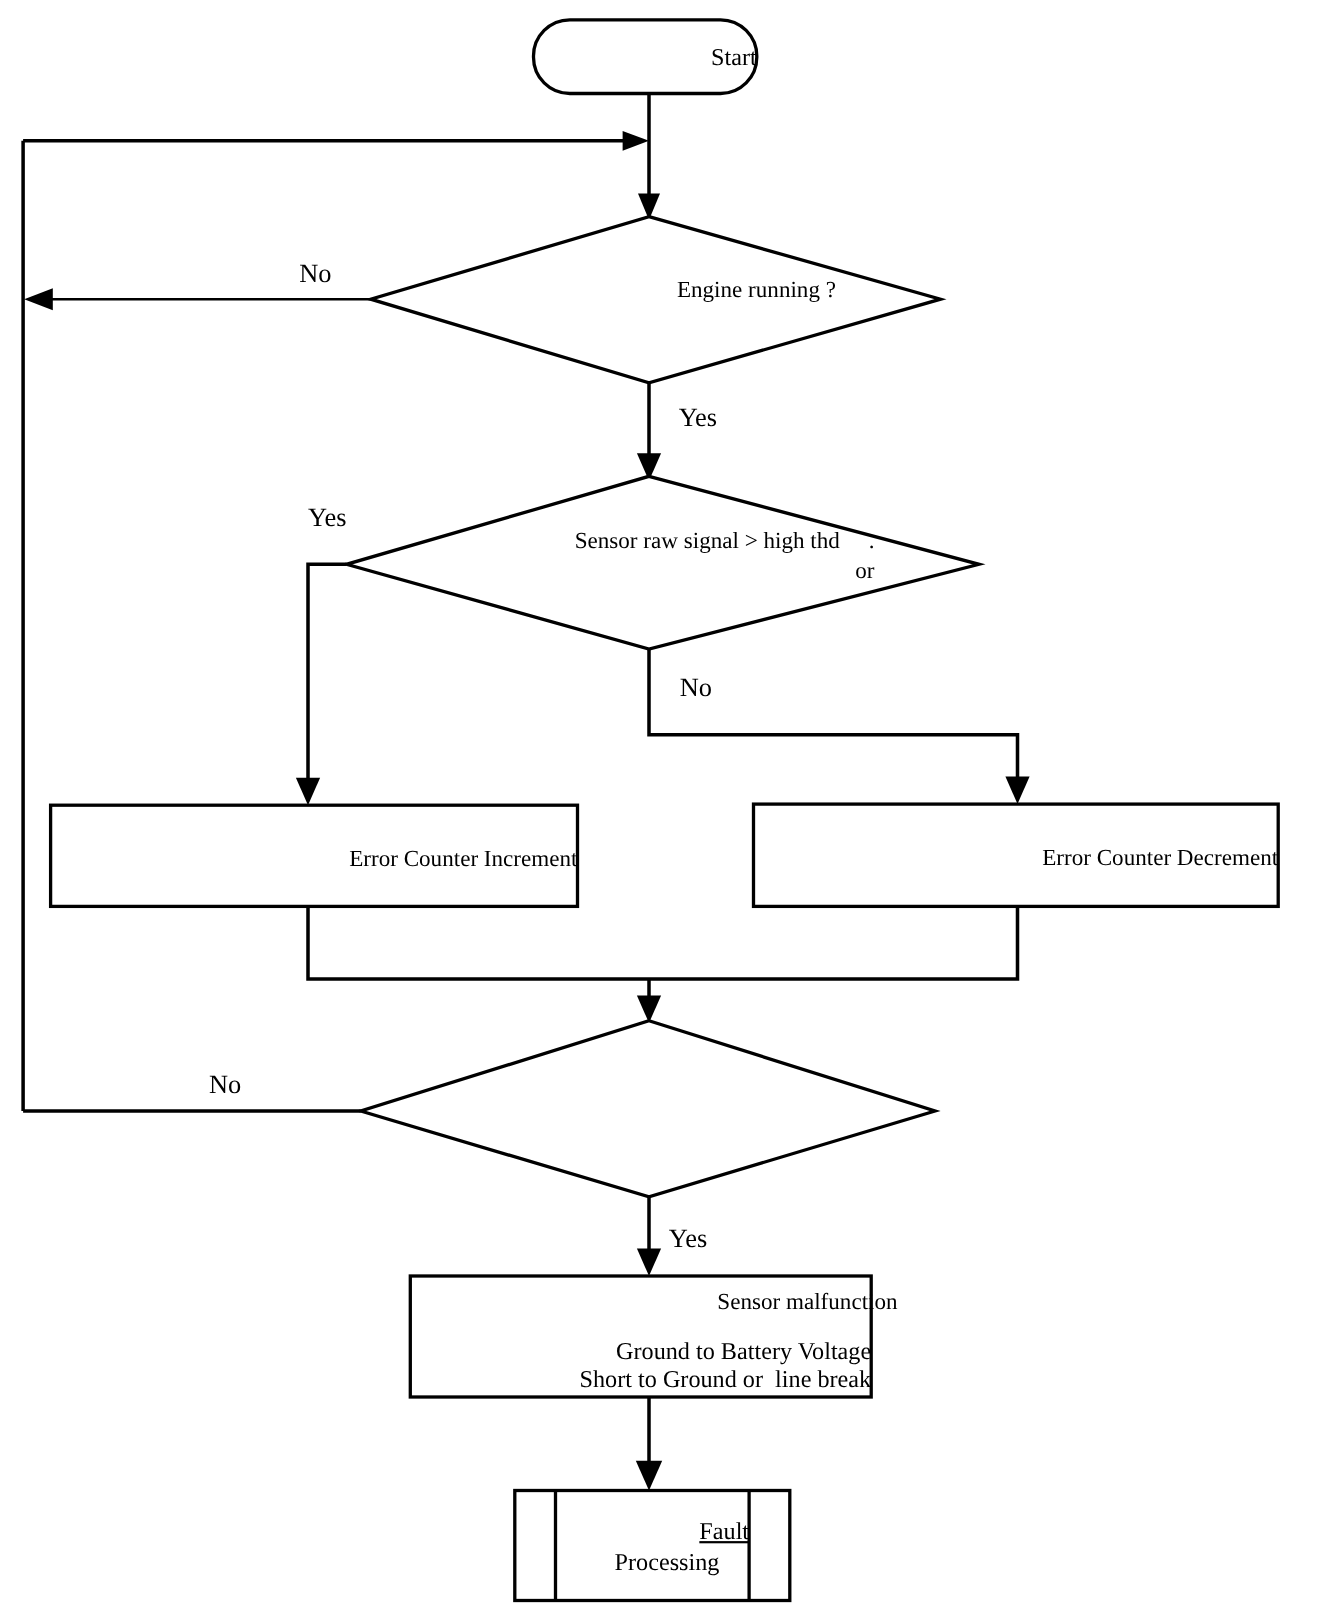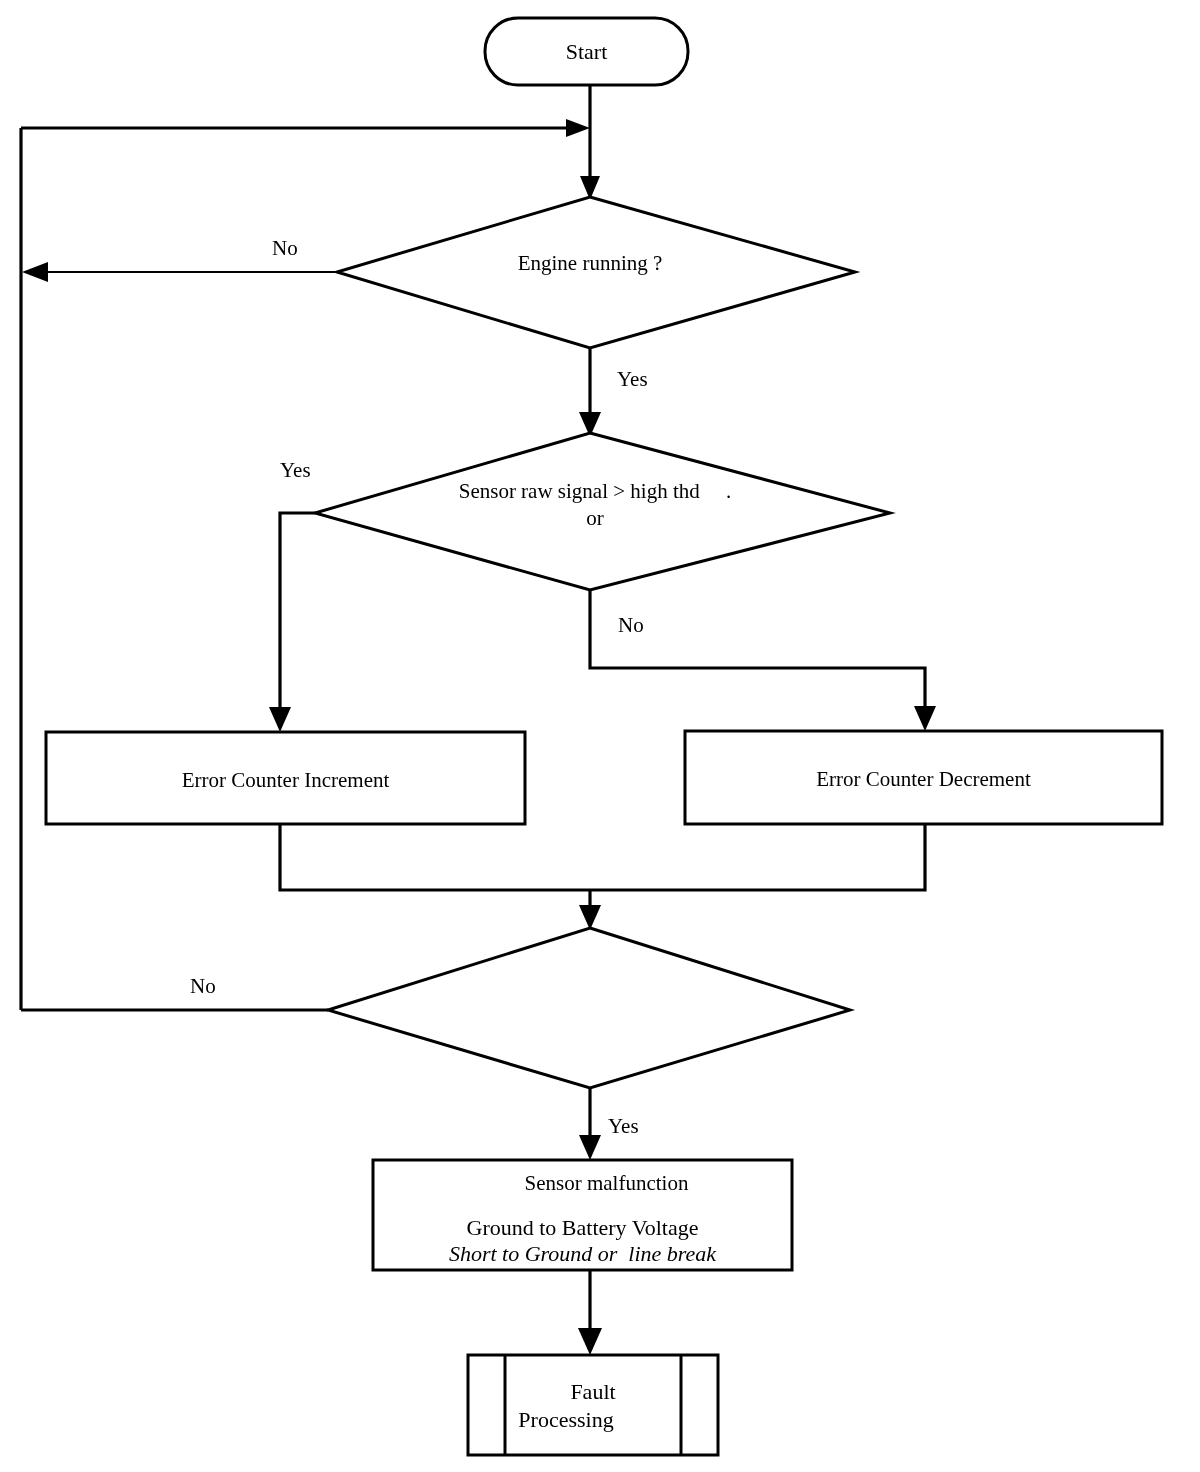--- a/index.html
+++ b/index.html
@@ -41,30 +41,30 @@
     fill: none;
     stroke: #000000;
     stroke-width: 2.2;
   }
   .arrow-head {
     fill: #000000;
     stroke: none;
   }
   .node-text {
     position: absolute;
-    text-align: center;
+    text-align: right;
     line-height: 1.28;
     color: #000000;
     white-space: pre;
     pointer-events: none;
   }
   .edge-label {
     position: absolute;
     color: #000000;
-    font-size: 21px;
+    font-size: 24px;
     white-space: pre;
   }
   .txt-start { font-size: 22px; }
   .txt-diamond { font-size: 21px; }
   .txt-box { font-size: 21px; }
   .txt-malfunction { font-size: 21px; }
   .txt-fault { font-size: 22px; }
   .hit-region {
     position: absolute;
     background: transparent;
@@ -172,23 +172,23 @@
   <div class="node-text txt-diamond" style="left:395px; top:478px; width:400px;">Sensor raw signal &gt; high thd     .</div>
   <div class="node-text txt-diamond" style="left:395px; top:505px; width:400px;">or</div>
 
   <div class="node-text txt-box" style="left:46px; top:767px; width:479px;">Error Counter Increment</div>
 
   <div class="node-text txt-box" style="left:685px; top:766px; width:477px;">Error Counter Decrement</div>
 
 
   <div class="node-text txt-malfunction" style="left:373px; top:1170px; width:419px;margin-left:24px;">Sensor malfunction</div>
   <div class="node-text txt-malfunction" style="left:373px; top:1214px; width:419px; font-size:22px;">Ground to Battery Voltage</div>
-  <div class="node-text txt-malfunction" style="left:373px; top:1240px; width:419px; font-size:22px;font-style:italic;">Short to Ground or  line break</div>
-
-  <div class="node-text txt-fault" style="left:505px; top:1378px; width:176px;">Fault</div>
+  <div class="node-text txt-malfunction" style="left:373px; top:1240px; width:419px; font-size:22px;">Short to Ground or  line break</div>
+
+  <div class="node-text txt-fault" style="left:505px; top:1378px; width:176px;text-decoration:underline;">Fault</div>
   <div class="node-text txt-fault" style="left:478px; top:1406px; width:176px;">Processing</div>
 
   <div class="edge-label" style="left:272px; top:236px;">No</div>
 
   <div class="edge-label" style="left:617px; top:367px;">Yes</div>
 
   <div class="edge-label" style="left:280px; top:458px;">Yes</div>
 
   <div class="edge-label" style="left:618px; top:613px;">No</div>
 

